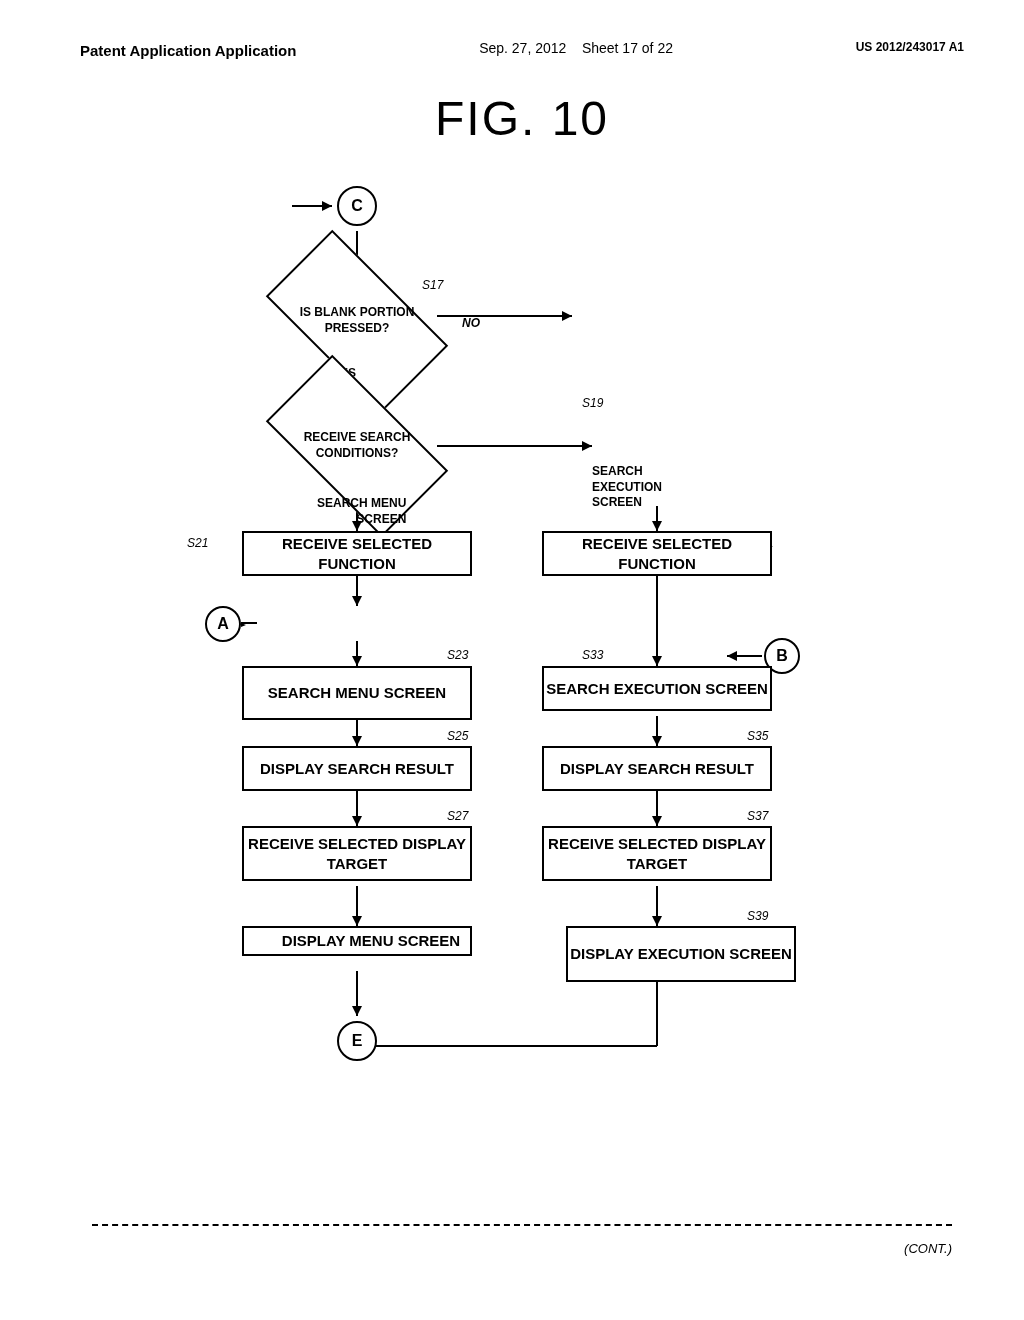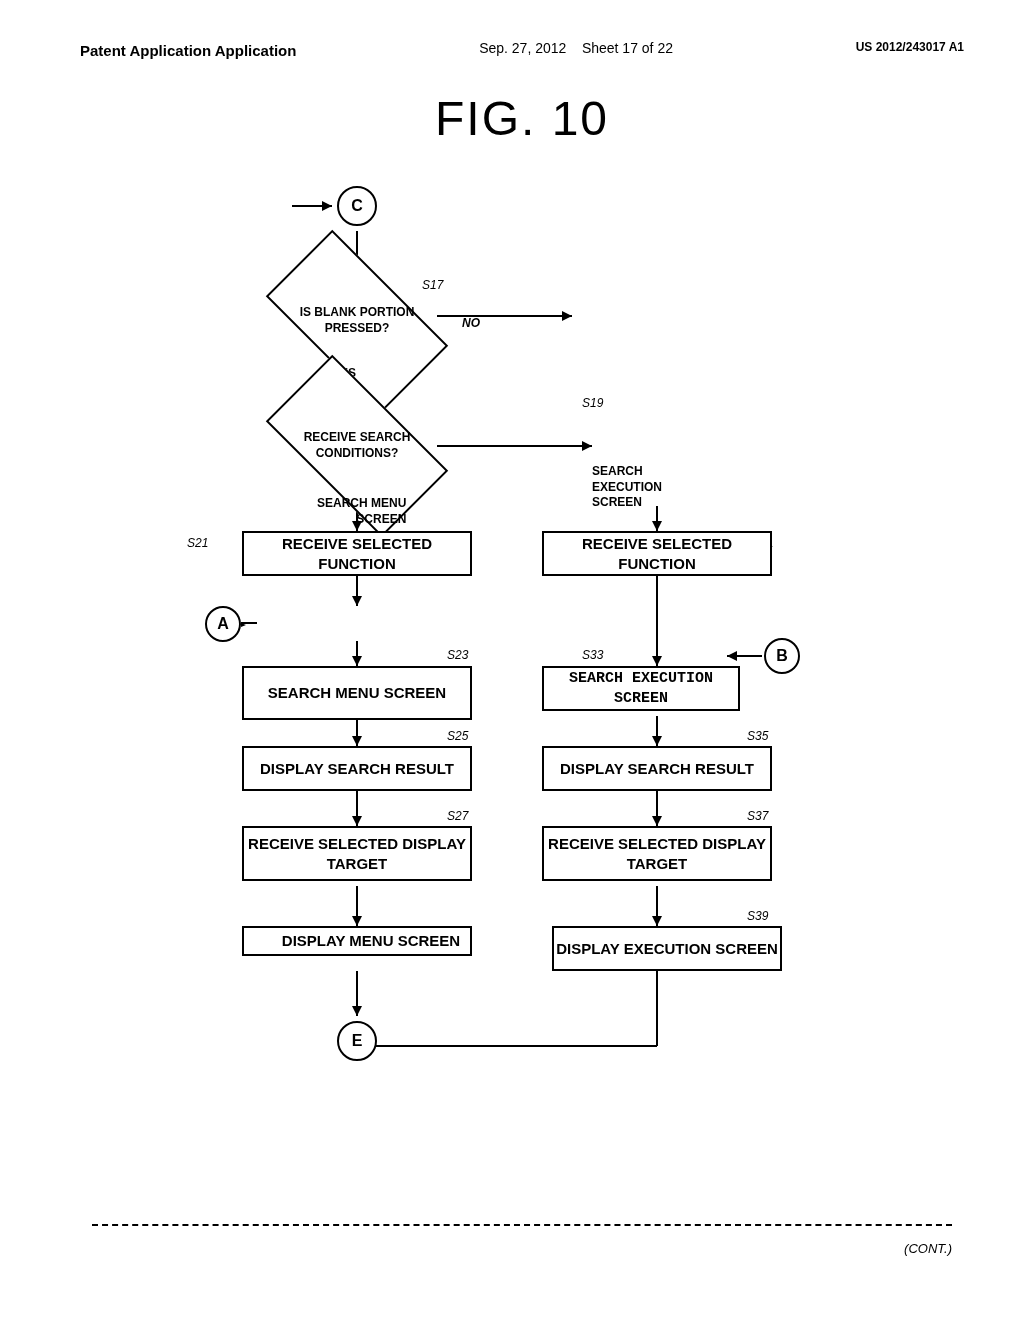--- a/index.html
+++ b/index.html
@@ -262,21 +262,21 @@
     <div class="flow-rect" style="width:230px;height:54px;left:150px;top:490px;">
       <span>SEARCH MENU SCREEN</span>
     </div>
 
     <div class="step-label" style="left:490px;top:472px;">S33</div>
 
     <div class="flow-circle" style="width:36px;height:36px;left:672px;top:462px;">
       <span>B</span>
     </div>
 
-    <div class="flow-rect" style="width:198px;height:45px;left:450px;top:490px;font-family:Liberation Mono, monospace;">
+    <div class="flow-rect" style="width:230px;height:45px;left:450px;top:490px;">
       <span>SEARCH EXECUTION SCREEN</span>
     </div>
 
     <div class="step-label" style="left:355px;top:553px;">S25</div>
 
     <div class="flow-rect" style="width:230px;height:45px;left:150px;top:570px;">
       <span>DISPLAY SEARCH RESULT</span>
     </div>
 
     <div class="step-label" style="left:655px;top:553px;">S35</div>
@@ -300,21 +300,21 @@
     </div>
 
     <div class="step-label" style="left:355px;top:758px;">S29</div>
 
     <div class="flow-rect" style="width:230px;height:30px;left:150px;top:750px;padding-left:28px;">
       <span>DISPLAY MENU SCREEN</span>
     </div>
 
     <div class="step-label" style="left:655px;top:733px;">S39</div>
 
-    <div class="flow-rect" style="width:230px;height:45px;left:460px;top:750px;">
+    <div class="flow-rect" style="width:230px;height:56px;left:474px;top:750px;">
       <span>DISPLAY EXECUTION SCREEN</span>
     </div>
 
     <div class="flow-circle" style="width:40px;height:40px;left:245px;top:845px;">
       <span>E</span>
     </div>
 
     <div style="position:absolute;bottom:50px;left:0;right:0;border-bottom:2px dashed #000;"></div>
 
     <div class="cont-label">(CONT.)</div>

